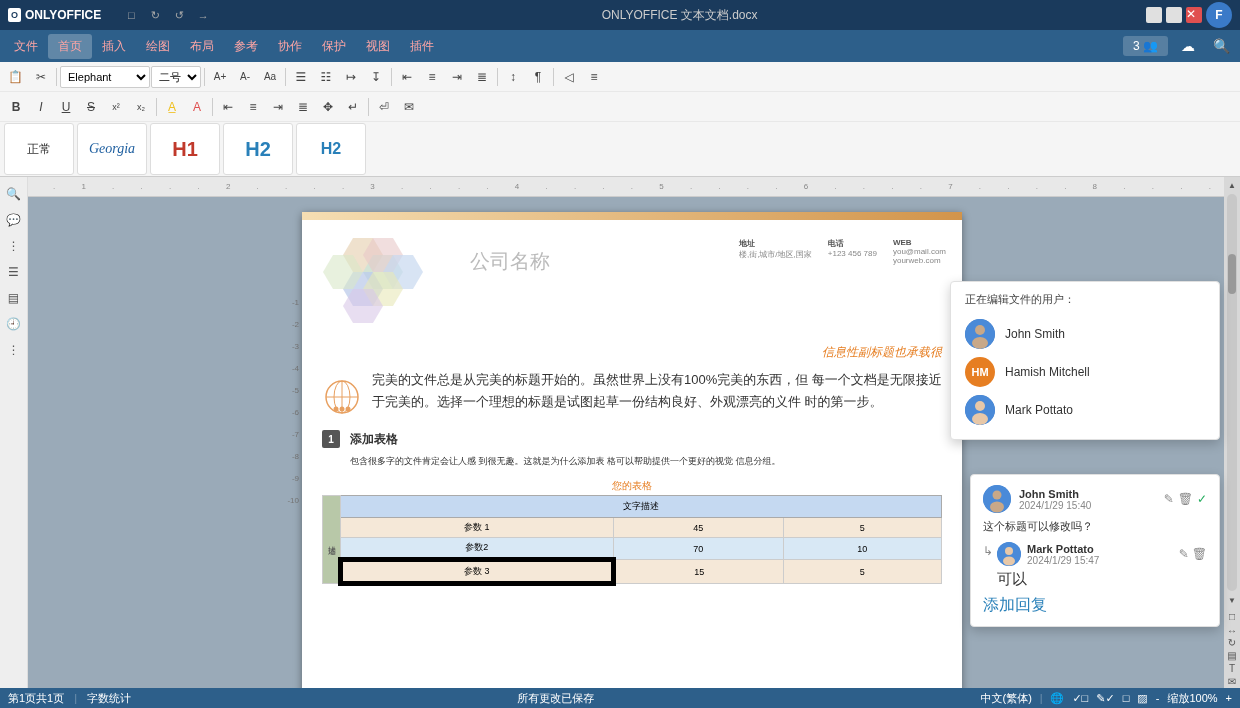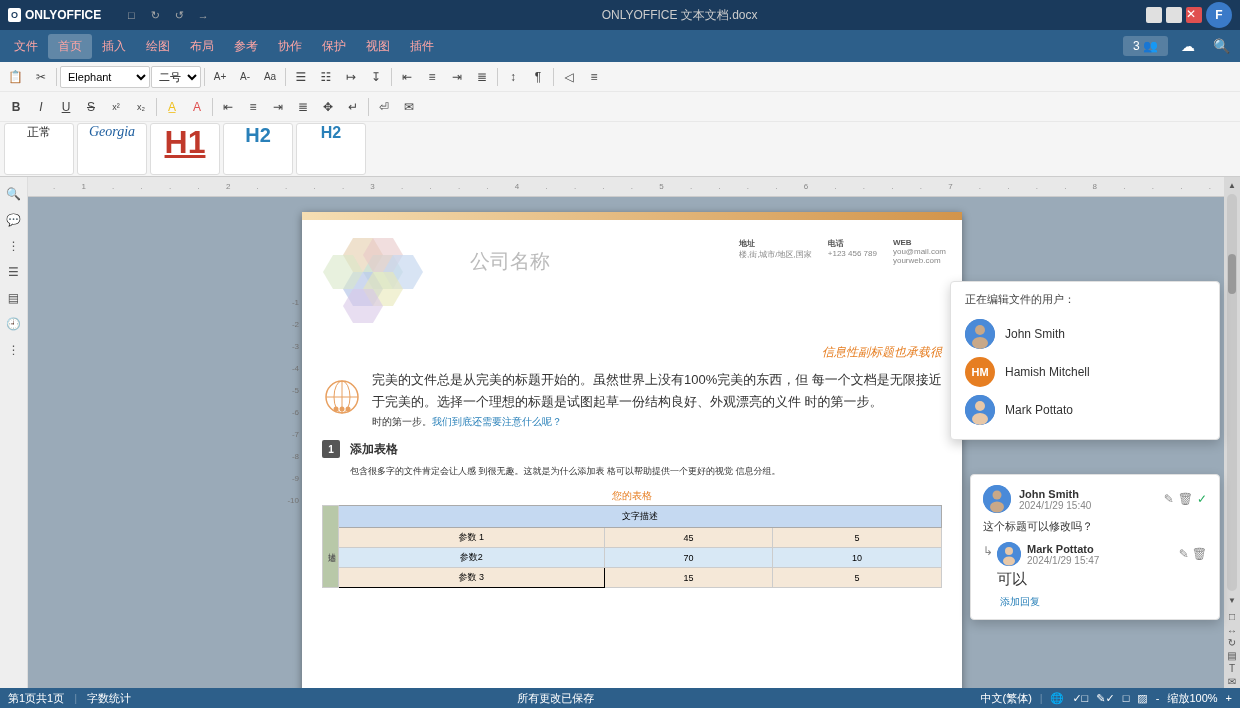--- a/index.html
+++ b/index.html
@@ -143,29 +143,30 @@
       height: 54px;
       padding: 3px 4px;
       gap: 3px;
       overflow: hidden;
     }
     .style-card {
       height: 52px;
       border: 1px solid #ddd;
       border-radius: 3px;
       display: flex;
+      align-items: center;
       justify-content: center;
       cursor: pointer;
       background: white;
       padding: 0 10px;
       min-width: 70px;
     }
     .sc-normal { font-size: 12px; color: #333; }
     .sc-georgia { font-family: Georgia, serif; font-style: italic; color: #2060a0; font-size: 14px; }
-    .sc-h1 { color: #c0392b; font-size: 32px; font-weight: bold; text-decoration: underline; }
+    .sc-h1 { color: #c0392b; font-size: 20px; font-weight: bold; }
     .sc-h2 { color: #2980b9; font-size: 20px; font-weight: bold; }
 
     .doc-scroll-area {
       flex: 1;
       overflow-y: auto;
       overflow-x: hidden;
       background: #9aaab8;
       position: relative;
     }
 
@@ -298,21 +299,21 @@
       align-items: flex-start;
       margin-bottom: 6px;
     }
     .fc-reply-arrow { font-size: 12px; color: #888; margin-top: 2px; }
     .fc-reply-body { flex: 1; }
     .fc-reply-header {
       display: flex; align-items: center; gap: 6px; margin-bottom: 4px;
     }
     .fc-reply-name { font-size: 11px; font-weight: bold; color: #333; }
     .fc-reply-text { font-size: 15px; color: #333; }
-    .fc-add-reply { font-size: 10px; color: #2980b9; cursor: pointer; margin-top: 4px; margin-left: 17px; }
+    .fc-add-reply { font-size: 16px; color: #2980b9; cursor: pointer; margin-top: 4px; }
 
     
     .vert-scrollbar {
       width: 16px;
       background: #d8d8d8;
       display: flex;
       flex-direction: column;
       align-items: center;
       padding: 1px 0;
     }
@@ -544,21 +545,20 @@
                     <line x1="4" y1="20" x2="36" y2="20" stroke="#e8a060" stroke-width="1"></line>
                     <line x1="20" y1="4" x2="20" y2="36" stroke="#e8a060" stroke-width="1"></line>
 
                     <circle cx="14" cy="32" r="2.5" fill="#e8a060"></circle>
                     <circle cx="20" cy="32" r="2.5" fill="#e8a060"></circle>
                     <circle cx="26" cy="32" r="2.5" fill="#e8a060"></circle>
                   </svg>
                 </div>
                 <div style="flex:1;">
                   <p style="font-size:13px;color:#333;line-height:1.7;">完美的文件总是从完美的标题开始的。虽然世界上没有100%完美的东西，但 每一个文档是无限接近于完美的。选择一个理想的标题是试图起草一份结构良好、外观漂亮的义件 时的第一步。</p>
-                  <p style="font-size:10px;line-height:1.7;"><span style="color:#333;">时的第一步。</span><span style="color:#2980b9;cursor:pointer;">我们到底还需要注意什么呢？</span></p>
                 </div>
               </div>
 
               <div style="padding:6px 20px;">
                 <div style="display:flex;align-items:center;gap:10px;margin-bottom:6px;">
                   <div style="background:#555;color:white;width:18px;height:18px;display:flex;align-items:center;justify-content:center;font-size:10px;font-weight:bold;border-radius:2px;">1</div>
                   <div style="font-size:12px;font-weight:bold;color:#333;">添加表格</div>
                 </div>
                 <div style="font-size:9px;color:#333;line-height:1.7;padding-left:28px;">包含很多字的文件肯定会让人感 到很无趣。这就是为什么添加表 格可以帮助提供一个更好的视觉 信息分组。</div>
               </div>
@@ -576,21 +576,21 @@
                     <td style="background:#f5e8d8;border:1px solid #ccc;padding:3px 8px;text-align:center;">参数 1</td>
                     <td style="background:#f5e8d8;border:1px solid #ccc;padding:3px 8px;text-align:center;">45</td>
                     <td style="background:#f5e8d8;border:1px solid #ccc;padding:3px 8px;text-align:center;">5</td>
                   </tr>
                   <tr>
                     <td style="background:#d8e8f5;border:1px solid #ccc;padding:3px 8px;text-align:center;">参数2</td>
                     <td style="background:#d8e8f5;border:1px solid #ccc;padding:3px 8px;text-align:center;">70</td>
                     <td style="background:#d8e8f5;border:1px solid #ccc;padding:3px 8px;text-align:center;">10</td>
                   </tr>
                   <tr>
-                    <td style="background:#f5e8d8;border:1px solid #000000;padding:3px 8px;text-align:center;">参数 3</td>
+                    <td style="background:#f5e8d8;border:5px solid #000000;padding:3px 8px;text-align:center;">参数 3</td>
                     <td style="background:#f5e8d8;border:1px solid #ccc;padding:3px 8px;text-align:center;">15</td>
                     <td style="background:#f5e8d8;border:1px solid #ccc;padding:3px 8px;text-align:center;">5</td>
                   </tr>
                 </tbody>
                   </table>
               </div>
             </div>
 
             <div style="width:18px;min-height:600px;background:#9aaab8;"></div>
           </div>

